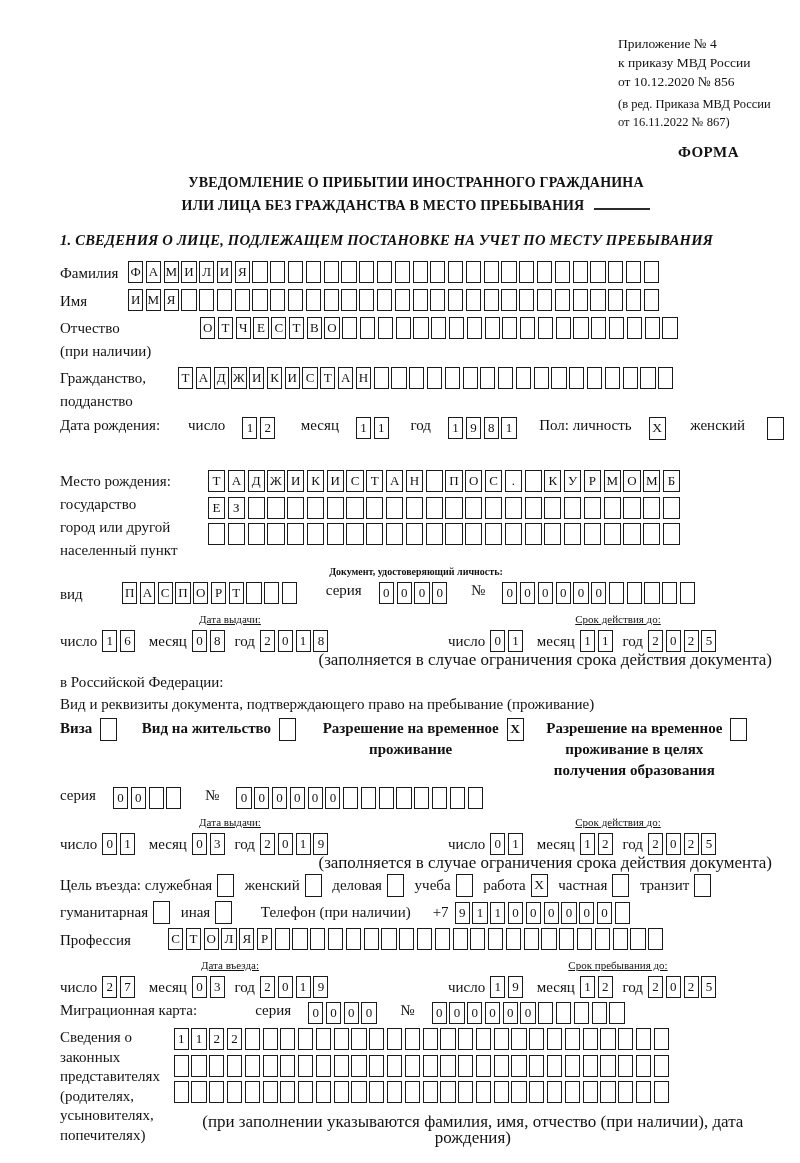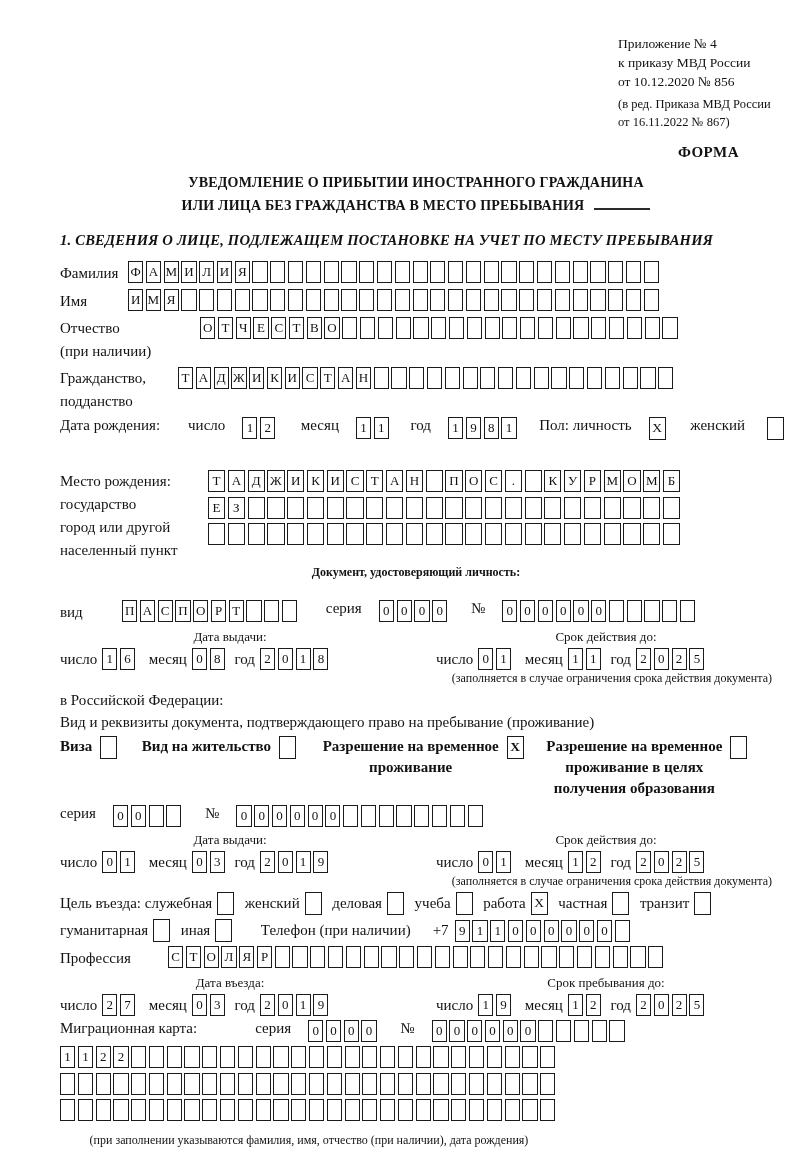--- a/index.html
+++ b/index.html
@@ -21,26 +21,26 @@
   .frow.center { align-items: flex-start; gap: 12px; }
   .lbl { line-height: 24px; flex: none; }
   .w68 { width: 68px; } .w140 { width: 140px; } .w118 { width: 118px; } .w148 { width: 148px; } .w50 { width: 50px; } .w96 { width: 96px; }
   .cells { display: inline-flex; flex: none; }
   .box { flex: none; display: inline-block; width: 15.2px; height: 22px; border: 1.6px solid #1b1b1b; margin-right: 2.6px; text-align: center; font-size: 13px; line-height: 19px; background: #fff; }
   .cells-wide .box { width: 17.2px; }
   .cbx .box, .cells.cbx .box { width: 17px; height: 23px; font-size: 13.5px; line-height: 20px; }
 
   .dpair { display: flex; }
   .dcol-l { width: 340px; flex: none; }
-  .dcol-r { margin-left: 36px; width: 340px; flex: none; }
-  .dhead { text-align: center; line-height: 18px; font-size: 13px; }
+  .dcol-r { margin-left: 48px; width: 340px; flex: none; }
+  .dhead { text-align: center; line-height: 18px; font-size: 11px; text-decoration: underline; }
   .dline { display: flex; align-items: center; margin-top: 2px; white-space: nowrap; }
   .dl { margin-right: 5px; }
   .dl.mid { margin-left: 11px; } .dl.yr { margin-left: 7px; }
-  .note { font-size: 12px; line-height: 16px; }
+  .note { font-size: 17px; line-height: 16px; }
   .note.right { text-align: right; margin-bottom: 3px; }
 
   .intro { line-height: 22px; }
   .opts { display: flex; align-items: flex-start; margin-top: 3px; margin-bottom: 6px; }
   .opt { display: flex; align-items: flex-start; font-weight: bold; }
   .opt-text { text-align: center; line-height: 21px; }
   .opt .cells { margin-left: 8px; margin-top: 0; }
   .g { margin-left: 14px; }
 
   .purpose { display: flex; align-items: center; white-space: nowrap; margin-bottom: 4px; }
@@ -49,21 +49,21 @@
 
   .mk-gap { margin-left: 46px; }
   .ser-gap { margin-left: 9px; }
   .num-gap { margin-left: 9px; margin-right: 5px; }
 
   .two-col-labels { display: flex; margin-top: 30px; }
   .stack .line { line-height: 23px; white-space: nowrap; }
   .rep-stack .line { line-height: 19.5px; white-space: nowrap; }
   .boxrows .frow { margin-bottom: 4.5px; }
   .center-note { text-align: center; margin-top: 11px; }
-  .id-head { text-align: center; font-weight: bold; font-size: 12px; line-height: 20px; margin-bottom: 18px; }
+  .id-head { text-align: center; font-weight: bold; font-size: 10px; line-height: 20px; margin-bottom: 0; }
 </style>
 </head>
 <body>
 
 <div class="page">
 
   <div class="appendix">
     <div class="app-line">Приложение № 4</div>
     <div class="app-line">к приказу МВД России</div>
     <div class="app-line">от 10.12.2020 № 856</div>
@@ -704,20 +704,28 @@
         <span class="box">0</span>
         <span class="box"></span>
         <span class="box"></span>
         <span class="box"></span>
         <span class="box"></span>
         <span class="box"></span>
       </span>
   </div>
 
   <div class="two-col-labels" style="margin-top:3px">
+    <div class="rep-stack w118">
+      <div class="line">Сведения о</div>
+      <div class="line">законных</div>
+      <div class="line">представителях</div>
+      <div class="line">(родителях,</div>
+      <div class="line">усыновителях,</div>
+      <div class="line">попечителях)</div>
+    </div>
     <div class="boxrows">
       <div class="frow">
           <span class="cells">
             <span class="box">1</span>
             <span class="box">1</span>
             <span class="box">2</span>
             <span class="box">2</span>
             <span class="box"></span>
             <span class="box"></span>
             <span class="box"></span>

